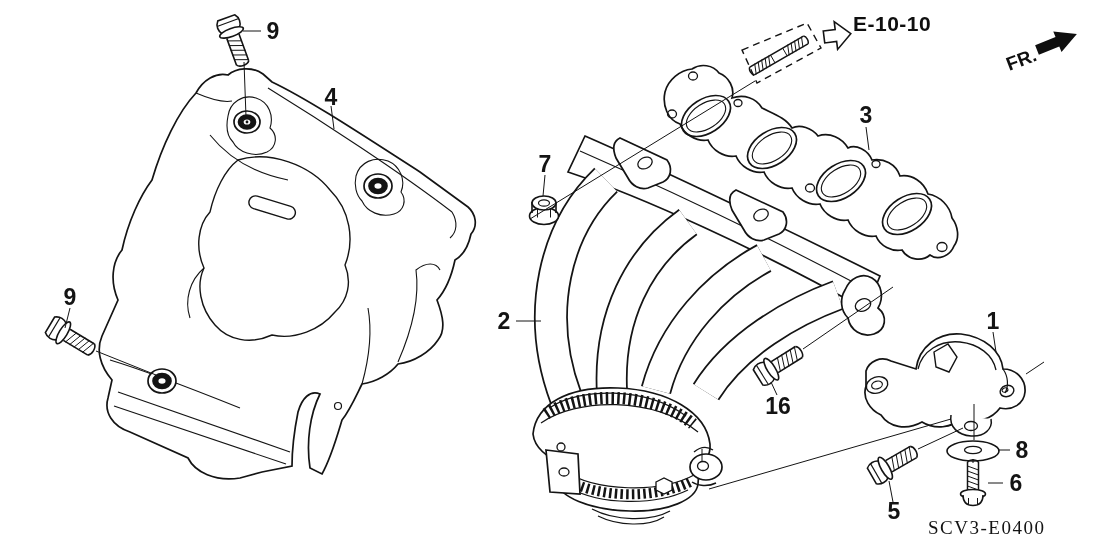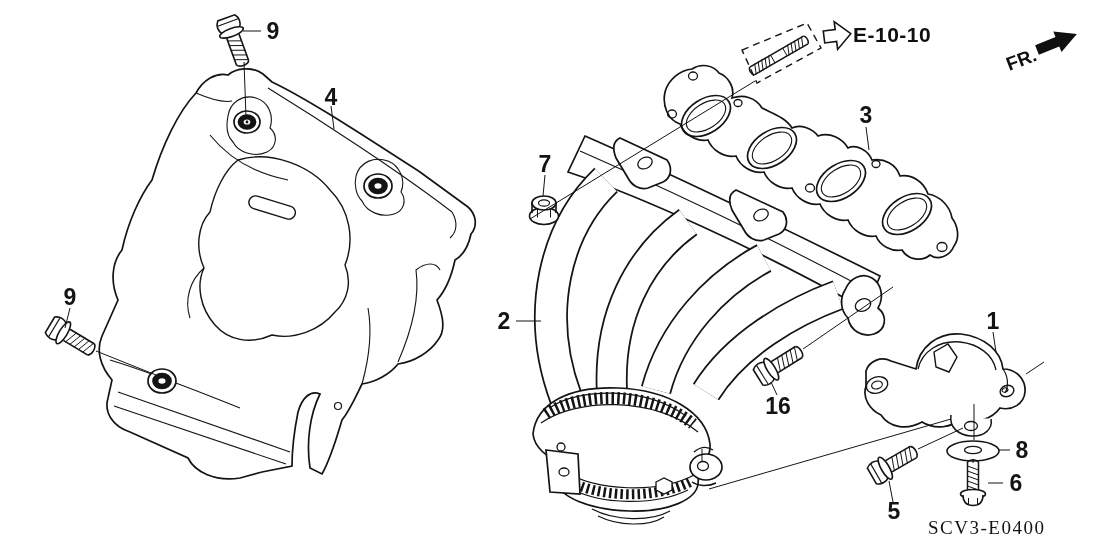--- a/index.html
+++ b/index.html
@@ -256,16 +256,16 @@
   <div class="callout" style="left:70px;top:297px">9</div>
   <div class="callout" style="left:545px;top:164px">7</div>
   <div class="callout" style="left:504px;top:321px">2</div>
   <div class="callout" style="left:866px;top:115px">3</div>
   <div class="callout" style="left:993px;top:321px">1</div>
   <div class="callout" style="left:778px;top:406px">16</div>
   <div class="callout" style="left:894px;top:511px">5</div>
   <div class="callout" style="left:1022px;top:450px">8</div>
   <div class="callout" style="left:1016px;top:483px">6</div>
 
-  <div class="ref-label" style="left:853px;top:24px">E-10-10</div>
+  <div class="ref-label" style="left:853px;top:13px">E-10-10</div>
   <div class="fr-label" style="left:1006px;top:50px">FR.</div>
   <div class="code-label" style="left:928px;top:518px">SCV3-E0400</div>
 </div>
 
 </body></html>

